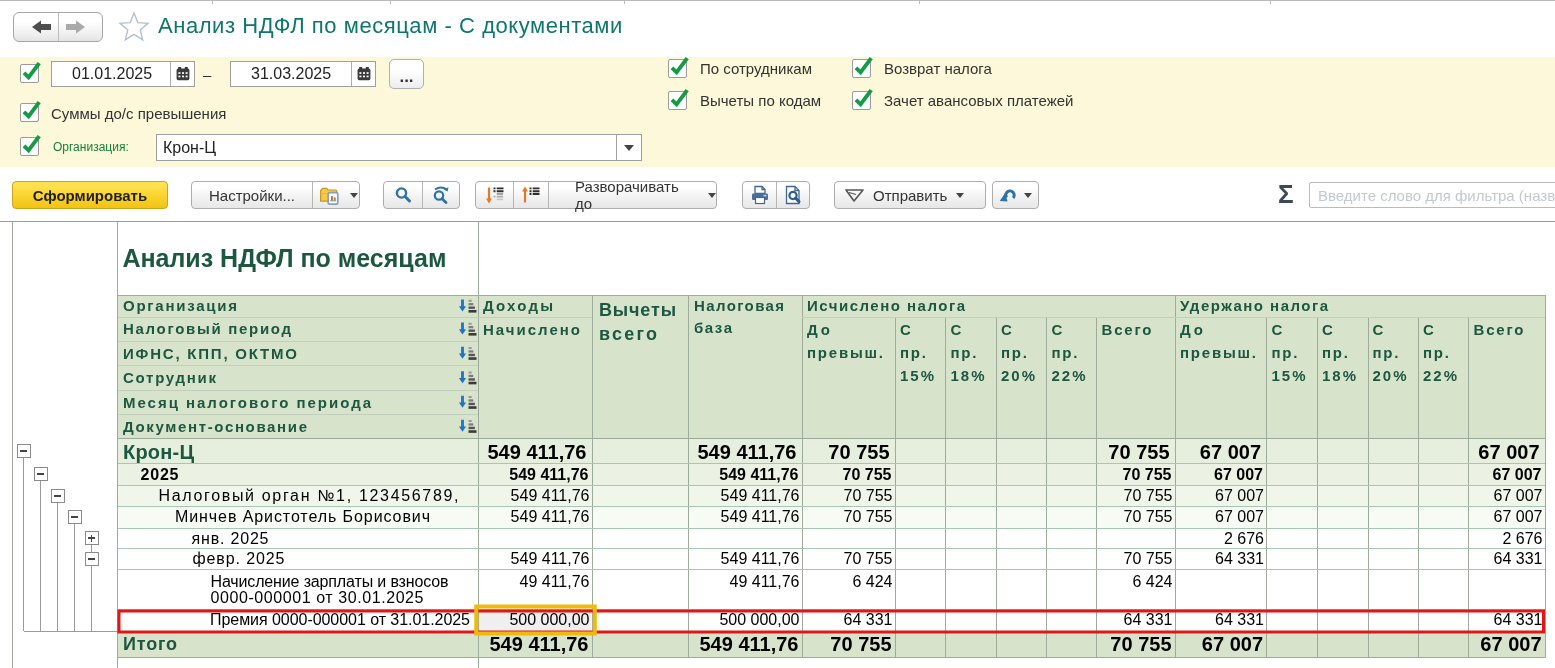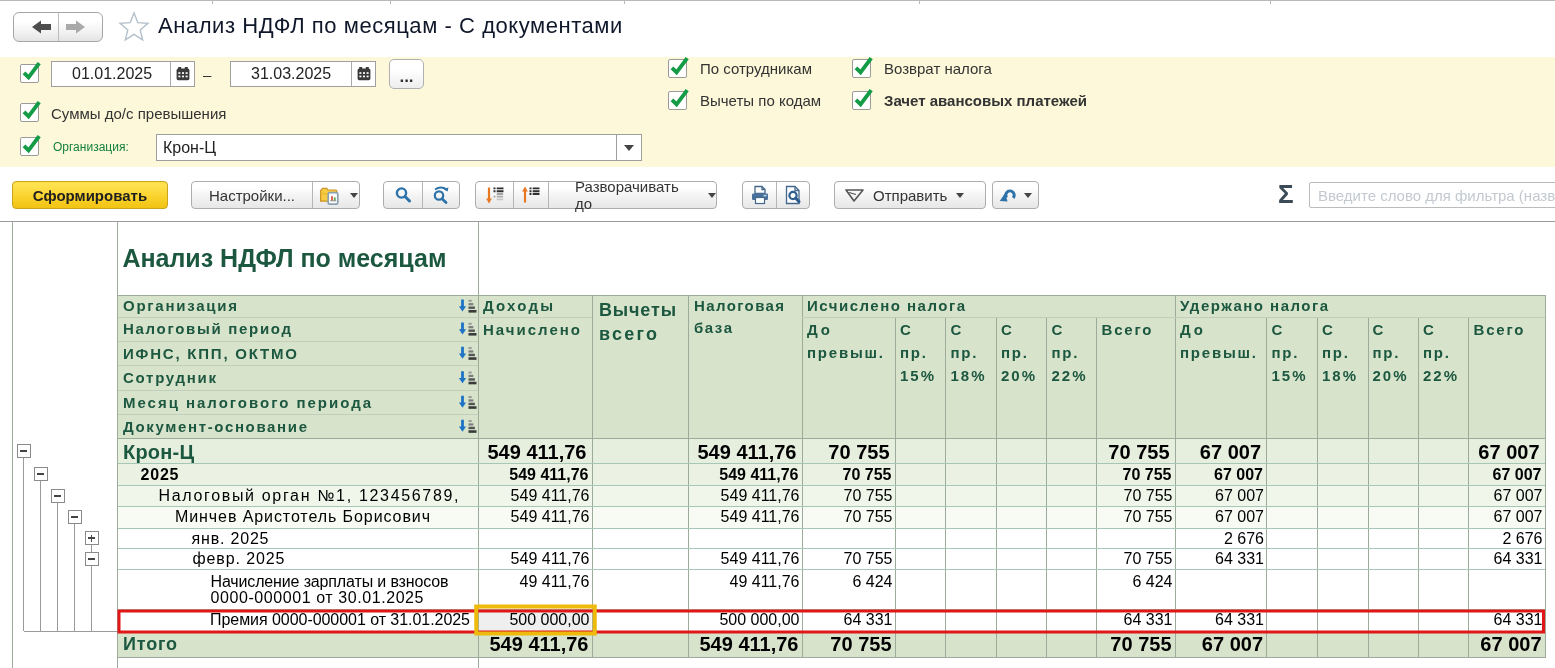--- a/index.html
+++ b/index.html
@@ -40,21 +40,21 @@
     <svg width="88" height="28" style="display:block">
       <path d="M18 14 L27 7.5 L27 11 L37 11 L37 17 L27 17 L27 20.5 Z" fill="#4d4d4d"></path>
       <path d="M71 14 L62 7.5 L62 11 L52 11 L52 17 L62 17 L62 20.5 Z" fill="#a9a9a9"></path>
     </svg>
   </div>
 
   <svg class="abs" style="left:117px;top:10px" width="34" height="34" viewBox="0 0 34 34">
     <path d="M17 3 L20.8 12.6 L31 13.3 L23.2 19.9 L25.7 29.9 L17 24.4 L8.3 29.9 L10.8 19.9 L3 13.3 L13.2 12.6 Z" fill="#ffffff" stroke="#b4c0ca" stroke-width="1.4"></path>
   </svg>
 
-  <div class="abs" style="left:158px;top:13px;font-size:22px;letter-spacing:0.55px;color:#0f172a;">Анализ НДФЛ по месяцам - С документами</div>
+  <div class="abs" style="left:158px;top:13px;font-size:22px;letter-spacing:0.55px;color:#0f766e;">Анализ НДФЛ по месяцам - С документами</div>
 
   <div class="abs" id="panel" style="left:0;top:57px;width:1555px;height:110px;background:#fcf8d9;">
 
     <div class="cb" style="left:20px;top:7px;">
       <svg width="22" height="22" viewBox="0 0 22 22">
           <path d="M3 11.8 L7.6 16.4 L18.2 2.2" fill="none" stroke="#149b46" stroke-width="3.9"></path>
         </svg>
     </div>
     <div class="inp" style="left:51px;top:4px;width:144px;height:26px;">
       <span style="padding-left:20px;">01.01.2025</span>
@@ -127,21 +127,21 @@
       <svg width="22" height="22" viewBox="0 0 22 22">
           <path d="M3 11.8 L7.6 16.4 L18.2 2.2" fill="none" stroke="#149b46" stroke-width="3.9"></path>
         </svg>
     </div>
     <div class="abs" style="left:884px;top:3px;font-size:15px;color:#333;text-align:center;">Возврат налога</div>
     <div class="cb" style="left:852px;top:34px;">
       <svg width="22" height="22" viewBox="0 0 22 22">
           <path d="M3 11.8 L7.6 16.4 L18.2 2.2" fill="none" stroke="#149b46" stroke-width="3.9"></path>
         </svg>
     </div>
-    <div class="abs" style="left:884px;top:35px;font-size:15px;color:#333;font-weight:bold;">Зачет авансовых платежей</div>
+    <div class="abs" style="left:884px;top:35px;font-size:15px;color:#333;">Зачет авансовых платежей</div>
   </div>
 
   <div class="btn" style="left:12px;top:181px;width:156px;justify-content:center;
        background:linear-gradient(#ffe14e 15%,#fad32e 55%,#f1c313);border-color:#c9a41d;
        font-weight:bold;color:#1f1f1f;">Сформировать</div>
 
   <div class="btn" style="left:191px;top:181px;width:169px;">
     <div class="seg" style="width:120px;">Настройки...</div>
     <div class="seg" style="width:47px;justify-content:flex-start;padding-left:6px;">
       <svg width="22" height="20" viewBox="0 0 22 20">

